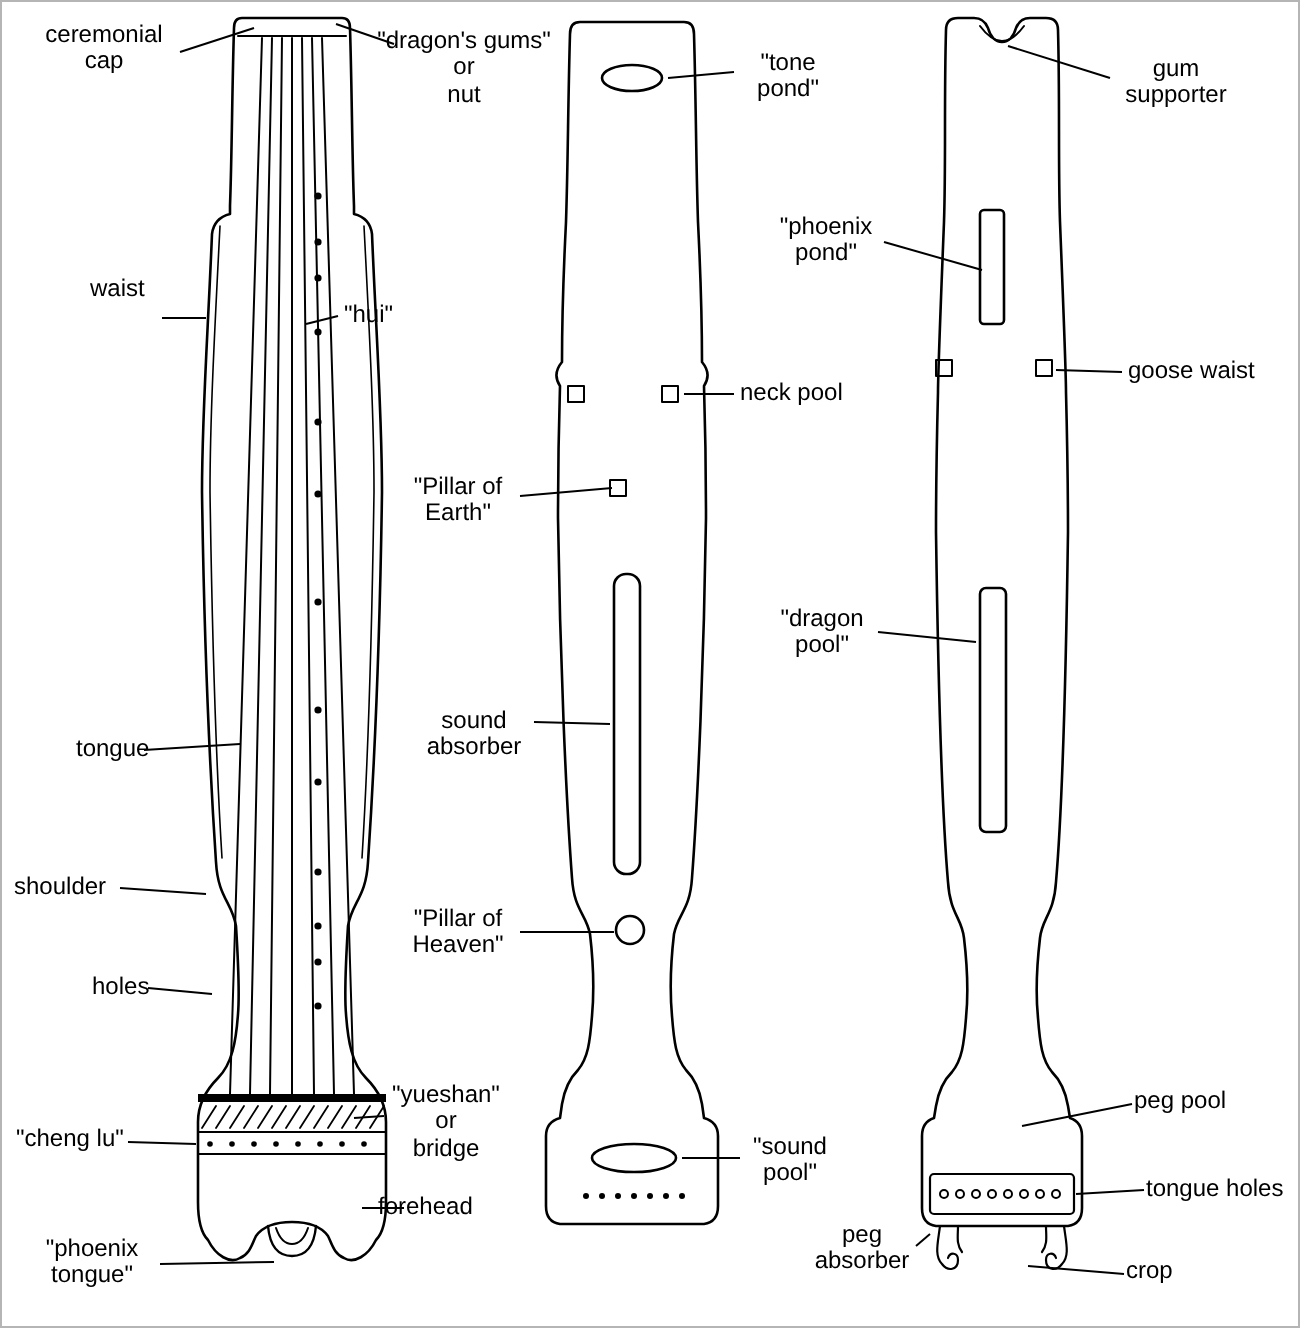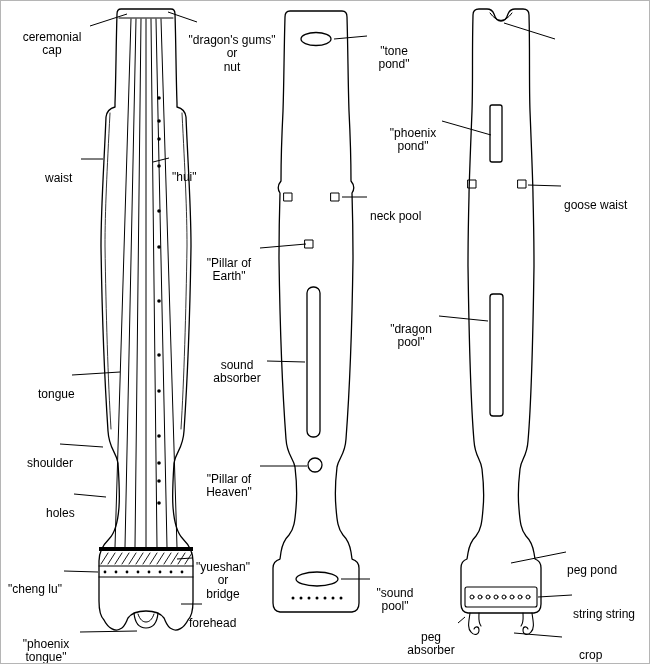--- a/index.html
+++ b/index.html
@@ -5,21 +5,20 @@
   html,body{margin:0;padding:0;background:#fff;}
   .stage{
     position:relative;width:650px;height:664px;box-sizing:border-box;
     background:#ffffff;border:1px solid #b5b5b5;overflow:hidden;
     font-family:"Liberation Sans",sans-serif;
   }
   .stage svg{position:absolute;left:0;top:0;}
   .lbl{
     position:absolute;font-size:12px;line-height:1.12;color:#000;
     white-space:pre-line;
-    margin-top:20px;
   }
   .c{text-align:center;}
 </style>
 </head>
 <body>
 
 <div class="stage">
 
   <svg width="650" height="664" viewBox="0 0 650 664">
 
@@ -226,45 +225,47 @@
     </g>
   </svg>
 
   <div class="lbl c" style="left:12px;top:10px;width:78px">ceremonial
 cap</div>
   <div class="lbl c" style="left:183px;top:13px;width:96px">"dragon's gums"
 or
 nut</div>
   <div class="lbl c" style="left:368px;top:24px;width:50px">"tone
 pond"</div>
+  <div class="lbl c" style="left:553px;top:27px;width:68px">gum
+supporter</div>
   <div class="lbl c" style="left:383px;top:106px;width:58px">"phoenix
 pond"</div>
-  <div class="lbl" style="left:44px;top:151px">waist</div>
+  <div class="lbl" style="left:44px;top:137px">waist</div>
   <div class="lbl" style="left:171px;top:150px">"hui"</div>
   <div class="lbl" style="left:369px;top:189px">neck pool</div>
   <div class="lbl" style="left:563px;top:178px">goose waist</div>
   <div class="lbl c" style="left:198px;top:236px;width:60px">"Pillar of
 Earth"</div>
   <div class="lbl c" style="left:382px;top:302px;width:56px">"dragon
 pool"</div>
-  <div class="lbl c" style="left:206px;top:338px;width:60px">sound
+  <div class="lbl c" style="left:206px;top:353px;width:60px">sound
 absorber</div>
   <div class="lbl" style="left:37px;top:367px">tongue</div>
   <div class="lbl c" style="left:198px;top:452px;width:60px">"Pillar of
 Heaven"</div>
-  <div class="lbl" style="left:26px;top:436px">shoulder</div>
+  <div class="lbl" style="left:6px;top:436px">shoulder</div>
   <div class="lbl" style="left:45px;top:486px">holes</div>
   <div class="lbl" style="left:7px;top:562px">"cheng lu"</div>
   <div class="lbl c" style="left:192px;top:540px;width:60px">"yueshan"
 or
 bridge</div>
   <div class="lbl c" style="left:370px;top:566px;width:48px">"sound
 pool"</div>
-  <div class="lbl" style="left:566px;top:543px">peg pond</div>
+  <div class="lbl" style="left:566px;top:543px">peg pool</div>
   <div class="lbl" style="left:188px;top:596px">forehead</div>
-  <div class="lbl" style="left:572px;top:587px">string string</div>
+  <div class="lbl" style="left:572px;top:587px">tongue holes</div>
   <div class="lbl c" style="left:11px;top:617px;width:68px">"phoenix
 tongue"</div>
   <div class="lbl c" style="left:401px;top:610px;width:58px">peg
 absorber</div>
-  <div class="lbl" style="left:578px;top:628px">crop</div>
+  <div class="lbl" style="left:562px;top:628px">crop</div>
 
 </div>
 
 </body></html>

